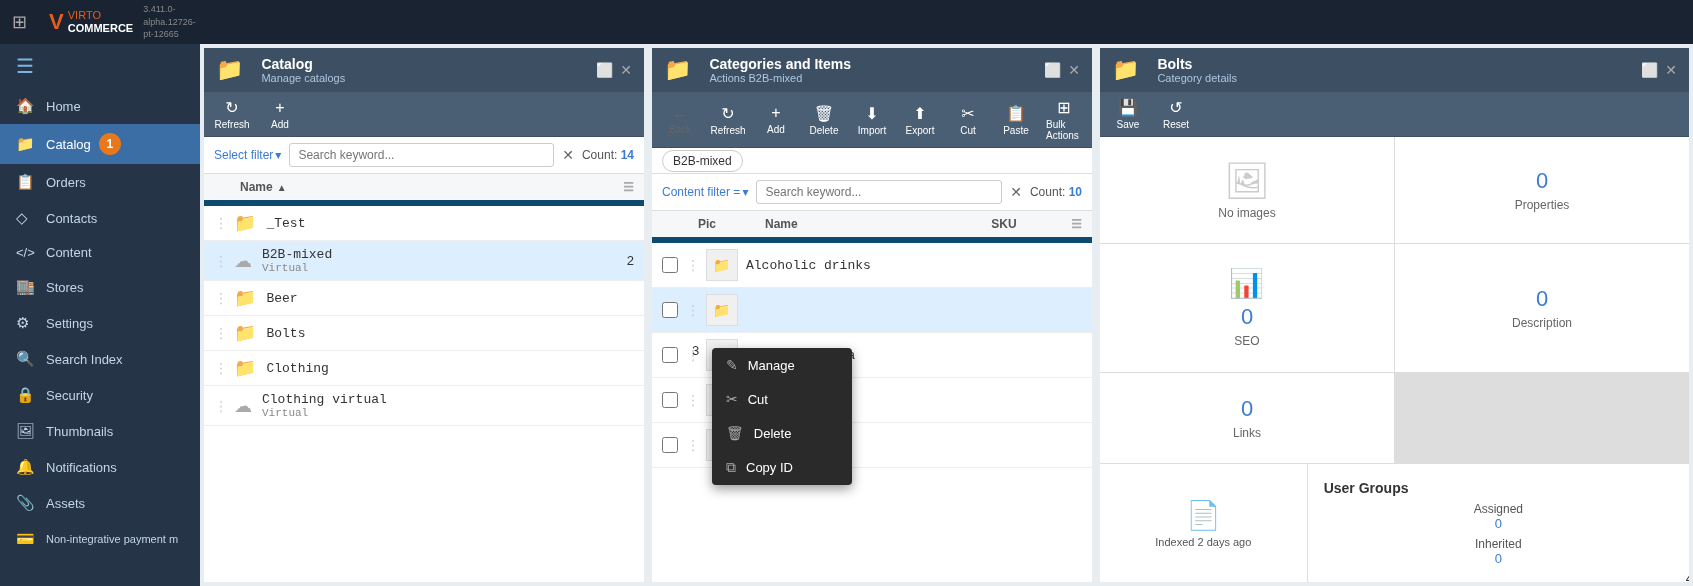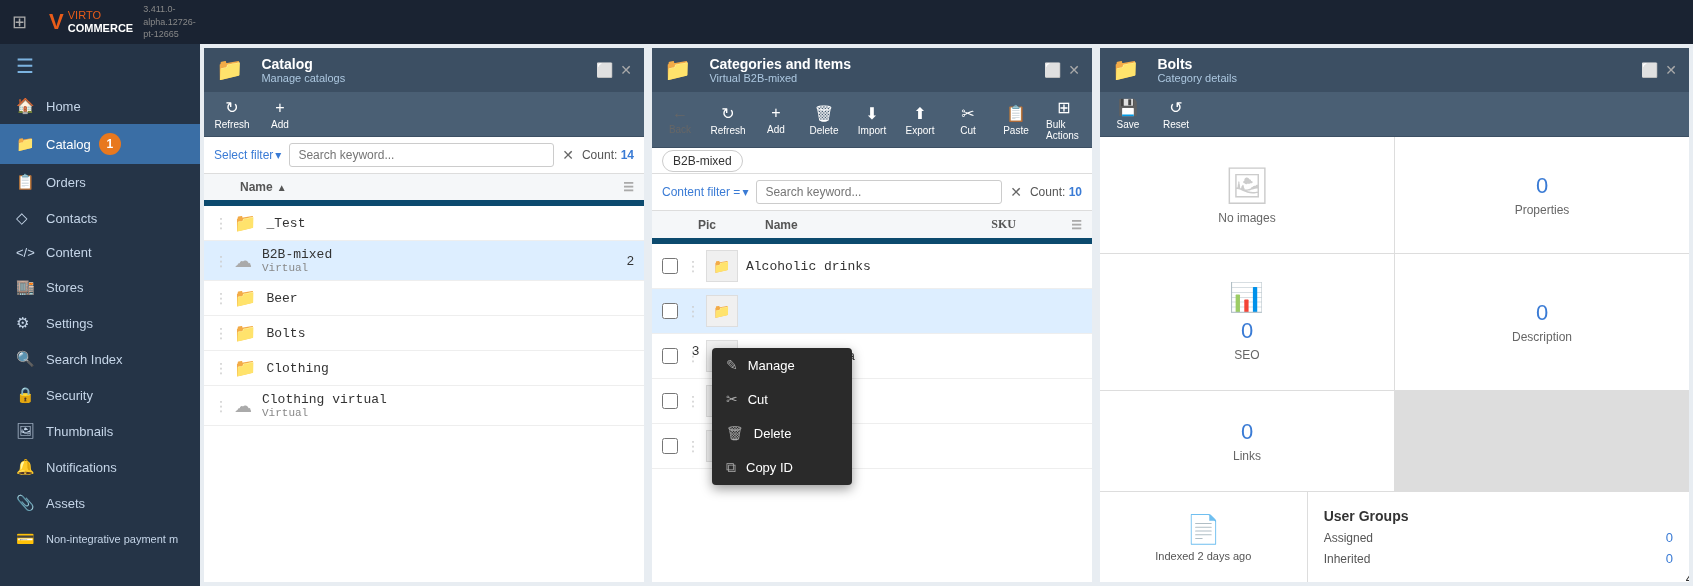--- a/index.html
+++ b/index.html
@@ -82,32 +82,32 @@
     .detail-cell { background: white; display: flex; flex-direction: column; align-items: center; justify-content: center; padding: 16px; gap: 4px; }
     .detail-cell .detail-num { font-size: 22px; font-weight: 300; color: #3a7bd5; }
     .detail-cell .detail-label { font-size: 12px; color: #666; }
     .detail-cell .no-img-icon { font-size: 36px; color: #ccc; }
     
     
     .user-groups-area { display: flex; gap: 1px; background: #ddd; }
     .ug-left { background: white; padding: 16px; display: flex; flex-direction: column; align-items: center; justify-content: center; gap: 4px; flex: 1; }
     .ug-right { background: white; padding: 16px; flex: 2; display: flex; flex-direction: column; gap: 6px; }
     .ug-title { font-size: 14px; font-weight: 600; color: #333; }
-    .ug-row { display: flex; justify-content: space-between; align-items: center; font-size: 12px; color: #555; }
+    .ug-row { display: flex; justify-content: space-between; align-items: center; font-size: 12px; color: #555; flex-direction: column; }
     .ug-num { color: #3a7bd5; font-size: 13px; }
     .indexed-text { font-size: 11px; color: #555; text-align: center; }
     
     
     .table-checkbox { width: 16px; height: 16px; margin-right: 8px; }
     
     .panel-folder-icon { font-size: 22px; color: #adc8e0; margin-right: 8px; }
     
     .col-pic { width: 67px; }
     .col-name { flex: 1; }
-    .col-sku { width: 80px; font-family: Liberation Serif, serif; }
+    .col-sku { width: 80px; }
     
     .grid-lines-icon { color: #aaa; cursor: pointer; }
     
     .row-pic { width: 32px; height: 32px; background: #f0f0f0; border: 1px solid #ddd; margin-right: 8px; display: flex; align-items: center; justify-content: center; color: #ccc; font-size: 14px; }
     
     .save-btn { color: white; }
     .reset-btn { color: white; }
   </style>
 </head>
 <body>
@@ -277,21 +277,21 @@
         </div>
       </div>
     </div>
 
     <div class="panel panel-2" style="position:relative;">
       <div class="panel-header">
         <div class="panel-header-left">
           <span class="panel-folder-icon">📁</span>
           <div>
             <div class="panel-title">Categories and Items</div>
-            <div class="panel-subtitle">Virtual B2B-mixed</div>
+            <div class="panel-subtitle">Actions B2B-mixed</div>
           </div>
         </div>
         <div class="panel-controls">
           <span class="panel-control-btn">⬜</span>
           <span class="panel-control-btn">✕</span>
         </div>
       </div>
       <div class="toolbar">
         <div class="toolbar-btn disabled">
           <span class="btn-icon">←</span>

